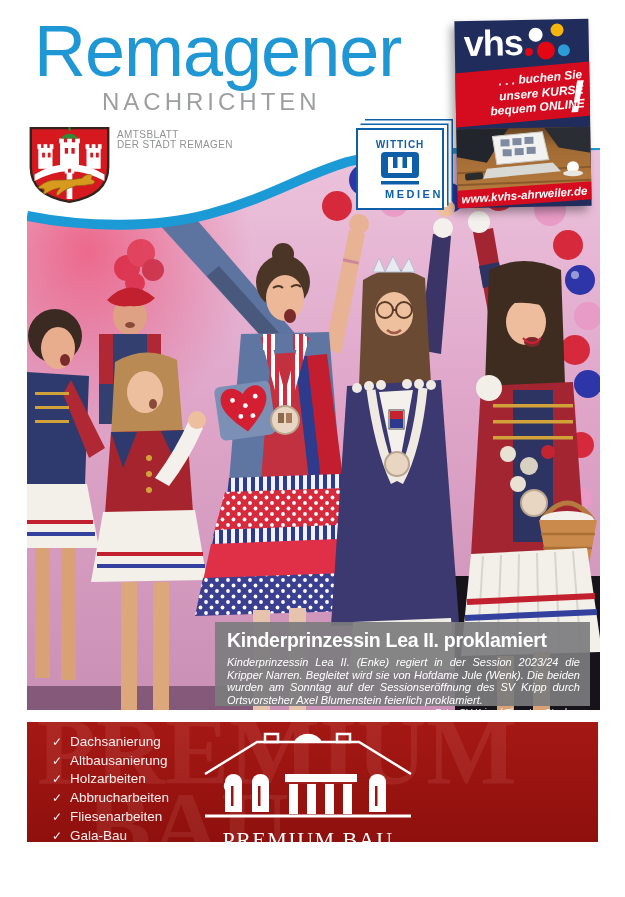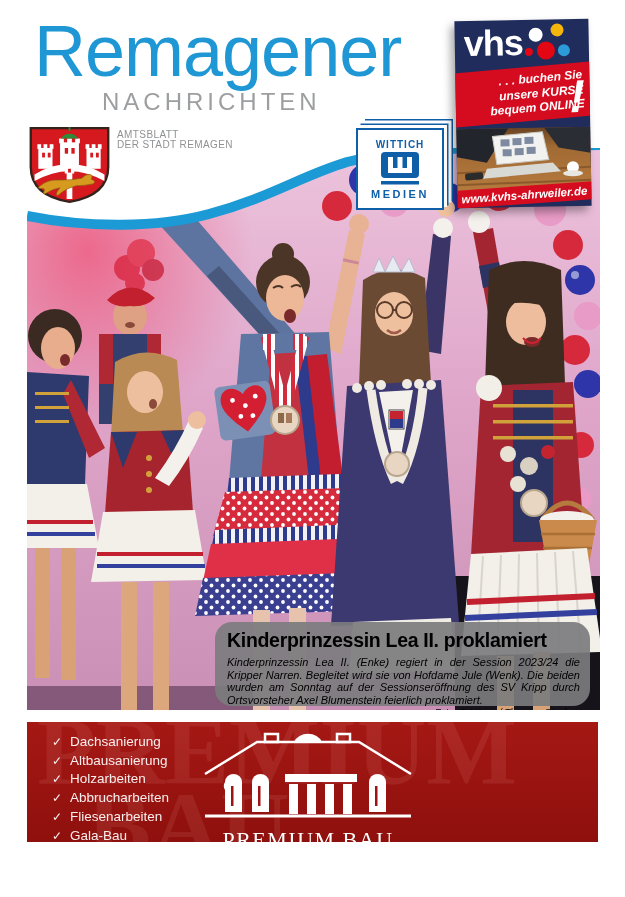--- a/index.html
+++ b/index.html
@@ -14,31 +14,31 @@
   .dateline{left:117px;top:169px;font-size:9px;font-weight:700;color:#1e97d4;}
 
   
   .crest{left:27px;top:125px;width:85px;height:80px;z-index:5;}
 
   
   .photo{left:27px;top:148px;width:573px;height:562px;overflow:hidden;z-index:1;background:#dfa6ca;}
   .photo svg{display:block;}
 
   
-  .caption{left:188px;top:474px;width:375px;height:84px;background:rgba(124,124,126,.92);color:#000000;padding:8px 10px 6px 12px;box-sizing:border-box;z-index:3;border-radius:17px;}
+  .caption{left:188px;top:474px;width:375px;height:84px;background:rgba(124,124,126,.92);color:#ffffff;padding:8px 10px 6px 12px;box-sizing:border-box;z-index:3;}
   .caption h1{margin:0 0 5px 0;font-size:19.5px;line-height:21px;font-weight:700;letter-spacing:-.3px;white-space:nowrap;}
   .caption p{margin:0;font-size:11px;line-height:12.5px;font-style:italic;text-align:justify;}
   .caption .credit{margin-top:0;font-size:9.5px;font-style:italic;text-align:right;}
 
   
   .wittich{left:356px;top:128px;width:88px;height:82px;z-index:6;background:#fff;border:2.5px solid #0f5fa8;box-sizing:border-box;
     box-shadow:3px -3px 0 #fff,4.5px -4.5px 0 #0f5fa8,7.5px -7.5px 0 #fff,9px -9px 0 #0f5fa8;
     display:flex;flex-direction:column;align-items:center;justify-content:center;gap:2px;}
   .wittich .w1{color:#0f5fa8;font-weight:700;font-size:10px;letter-spacing:1px;}
-  .wittich .w2{color:#0f5fa8;font-weight:700;font-size:11px;letter-spacing:2.5px;}
+  .wittich .w2{color:#0f5fa8;font-weight:700;font-size:11px;letter-spacing:2.5px;padding-left:28px;}
 
   
   .vhs{left:456px;top:20px;width:134px;height:187px;background:#1f2c5c;z-index:7;transform:rotate(-1deg);
     box-shadow:-4px 5px 8px rgba(0,0,0,.35);overflow:hidden;}
   .vhs .brand{position:absolute;left:9px;top:2px;color:#fff;font-size:36px;font-weight:700;letter-spacing:-1px;}
   .vhs .dot{position:absolute;border-radius:50%;}
   .vhs .banner{position:absolute;left:-5px;top:47px;width:125px;background:#d50c1f;transform:rotate(-4deg);
     padding:5px 26px 5px 8px;color:#fff;font-weight:700;font-style:italic;font-size:12px;line-height:14.5px;text-align:right;}
   .vhs .bang{position:absolute;right:5px;top:50px;color:#fff;font-weight:700;font-size:46px;font-style:italic;z-index:2;}
   .vhs .photo-area{position:absolute;left:0;top:108px;width:134px;height:64px;background:linear-gradient(#6b4423,#a06a33 30%,#b67a3e);}

